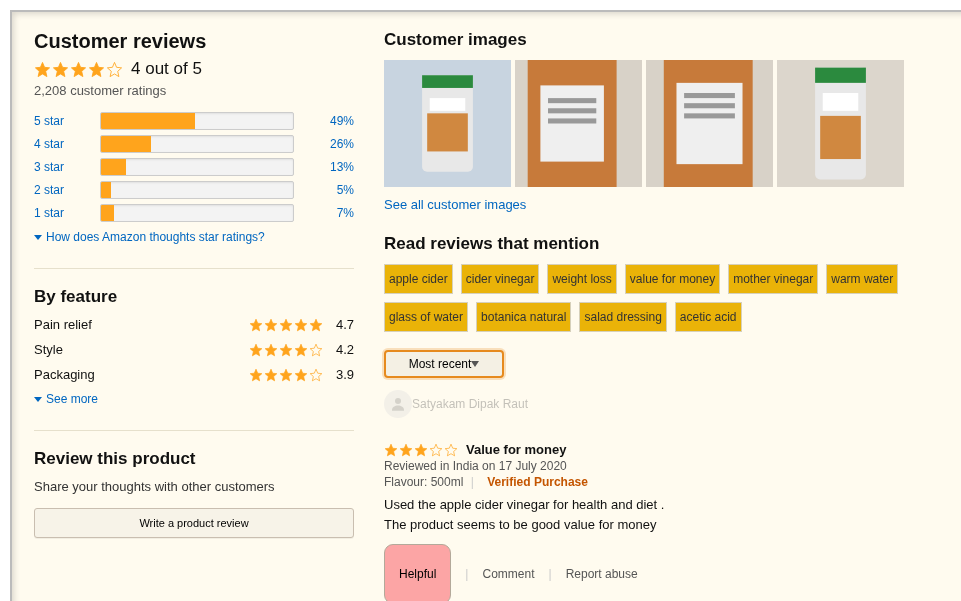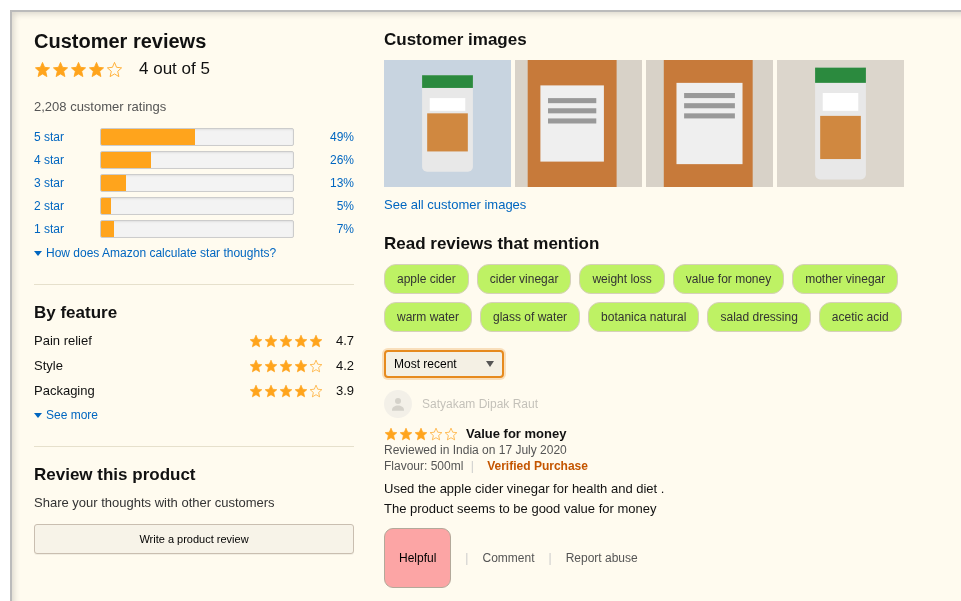--- a/index.html
+++ b/index.html
@@ -2,21 +2,21 @@
 <html><head>
 <meta charset="utf-8">
 <style>
 *{box-sizing:border-box;margin:0;padding:0}
 body{font-family:Arial,Helvetica,sans-serif;background:#fff;padding:10px}
 .shell{width:961px;height:601px;border:2px solid #bbb;box-shadow:inset 2px 2px 6px rgba(0,0,0,0.15);background:#fffbef;display:flex;padding:18px 22px;gap:30px;overflow:hidden}
 .left{width:320px;flex-shrink:0}
 .right{flex:1}
 h2{font-size:20px;font-weight:700;color:#111;margin-bottom:6px}
 h3{font-size:17px;font-weight:700;color:#111;margin-bottom:10px}
-.summary-row{display:flex;align-items:center;gap:16px;margin-bottom:20px}
+.summary-row{display:flex;align-items:center;gap:8px;margin-bottom:4px}
 .stars{display:inline-flex;gap:1px}
 .star{width:17px;height:17px;display:inline-block}
 .star svg{width:100%;height:100%}
 .overall-txt{font-size:17px;color:#111}
 .ratings-count{font-size:13px;color:#555;margin-bottom:14px}
 .hist{margin-bottom:8px}
 .hist-row{display:flex;align-items:center;gap:26px;margin-bottom:5px;font-size:12px}
 .hist-label{color:#0066c0;width:40px}
 .bar-track{flex:1;height:18px;background:#f3f3f3;border:1px solid #ccc;border-radius:2px;overflow:hidden;box-shadow:inset 0 1px 2px rgba(0,0,0,0.08)}
 .bar-fill{height:100%;background:#ffa41c}
@@ -27,24 +27,24 @@
 .feat-row{display:flex;align-items:center;justify-content:space-between;margin-bottom:10px;font-size:13px;color:#111}
 .feat-right{display:flex;align-items:center;gap:13px}
 .feat-score{font-size:13px;color:#111}
 .review-cta{font-size:13px;color:#333;margin-bottom:14px}
 .write-btn{width:100%;padding:8px;background:#f7f3e8;border:1px solid #c9beb0;border-radius:3px;font-size:11px;cursor:pointer;box-shadow:0 1px 0 rgba(0,0,0,0.05)}
 .thumbs{display:flex;gap:4px;margin-bottom:10px}
 .thumb{width:127px;height:127px;background:#ddd;flex-shrink:0}
 .thumb svg{width:100%;height:100%}
 .link{font-size:13px;color:#0066c0;cursor:pointer}
 .tags{display:flex;flex-wrap:wrap;gap:8px;margin-bottom:4px}
-.tag{padding:7px 12px;background:#bef264;border:1px solid #d6d0ba;border-radius:12px;font-size:12px;color:#333;cursor:pointer}
-.sort-select{margin:18px 0 12px;padding:5px 8px;background:#f4f0e4;border:2px solid #e68a1e;border-radius:4px;font-size:12px;width:120px;display:flex;justify-content:space-between;align-items:center;cursor:pointer;box-shadow:0 0 0 2px rgba(230,138,30,0.25)}
+.tag{padding:7px 4px;background:#eab308;border:1px solid #d6d0ba;border-radius:0;font-size:12px;color:#333;cursor:pointer}
+.sort-select{margin:18px 0 12px;padding:5px 8px;background:#f4f0e4;border:2px solid #e68a1e;border-radius:4px;font-size:12px;width:120px;display:flex;justify-content:center;align-items:center;cursor:pointer;box-shadow:0 0 0 2px rgba(230,138,30,0.25)}
 .sort-chev{width:0;height:0;border-left:4px solid transparent;border-right:4px solid transparent;border-top:6px solid #555}
-.reviewer{display:flex;align-items:center;gap:10px;margin-bottom:8px;opacity:.35}
+.reviewer{display:flex;align-items:center;gap:0;margin-bottom:24px;opacity:.35}
 .avatar{width:28px;height:28px;border-radius:50%;background:#ddd;display:flex;align-items:center;justify-content:center}
 .avatar svg{width:18px;height:18px;fill:#888}
 .reviewer-name{font-size:12px;color:#555}
 .review-title-row{display:flex;align-items:center;gap:8px;margin-bottom:2px}
 .review-title{font-size:13px;font-weight:700;color:#111}
 .review-meta{font-size:12px;color:#555;margin-bottom:2px}
 .review-variant{font-size:12px;color:#555;margin-bottom:6px}
 .verified{color:#c45500;font-weight:700;font-size:12px;margin-left:6px}
 .vsep{color:#ccc;margin:0 4px}
 .review-body{font-size:13px;color:#111;line-height:1.5;margin-bottom:10px}
@@ -114,21 +114,21 @@
           <span class="hist-label">1 star</span>
           <div class="bar-track">
             <div class="bar-fill" style="width:7%"></div>
           </div>
           <span class="hist-pct">7%</span>
         </div>
       </div>
 
     <div class="expand">
       <span class="chev"></span>
-      <span>How does Amazon calculate star thoughts?</span>
+      <span>How does Amazon thoughts star ratings?</span>
     </div>
 
     <hr class="divider">
 
     <h3>By feature</h3>
     <div id="features">
         <div class="feat-row">
           <span>Pain relief</span>
           <div class="feat-right">
             <span class="stars small-stars">

